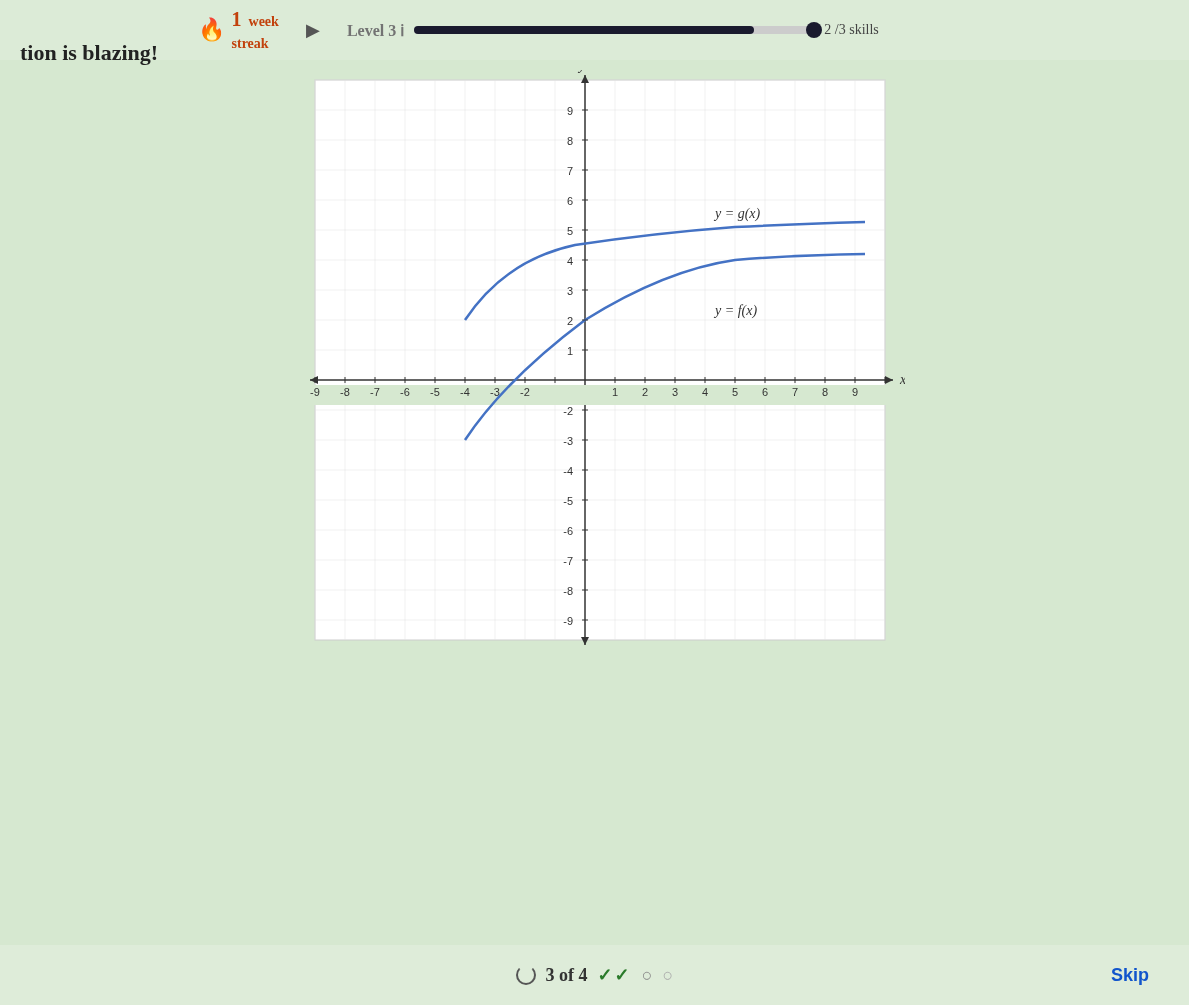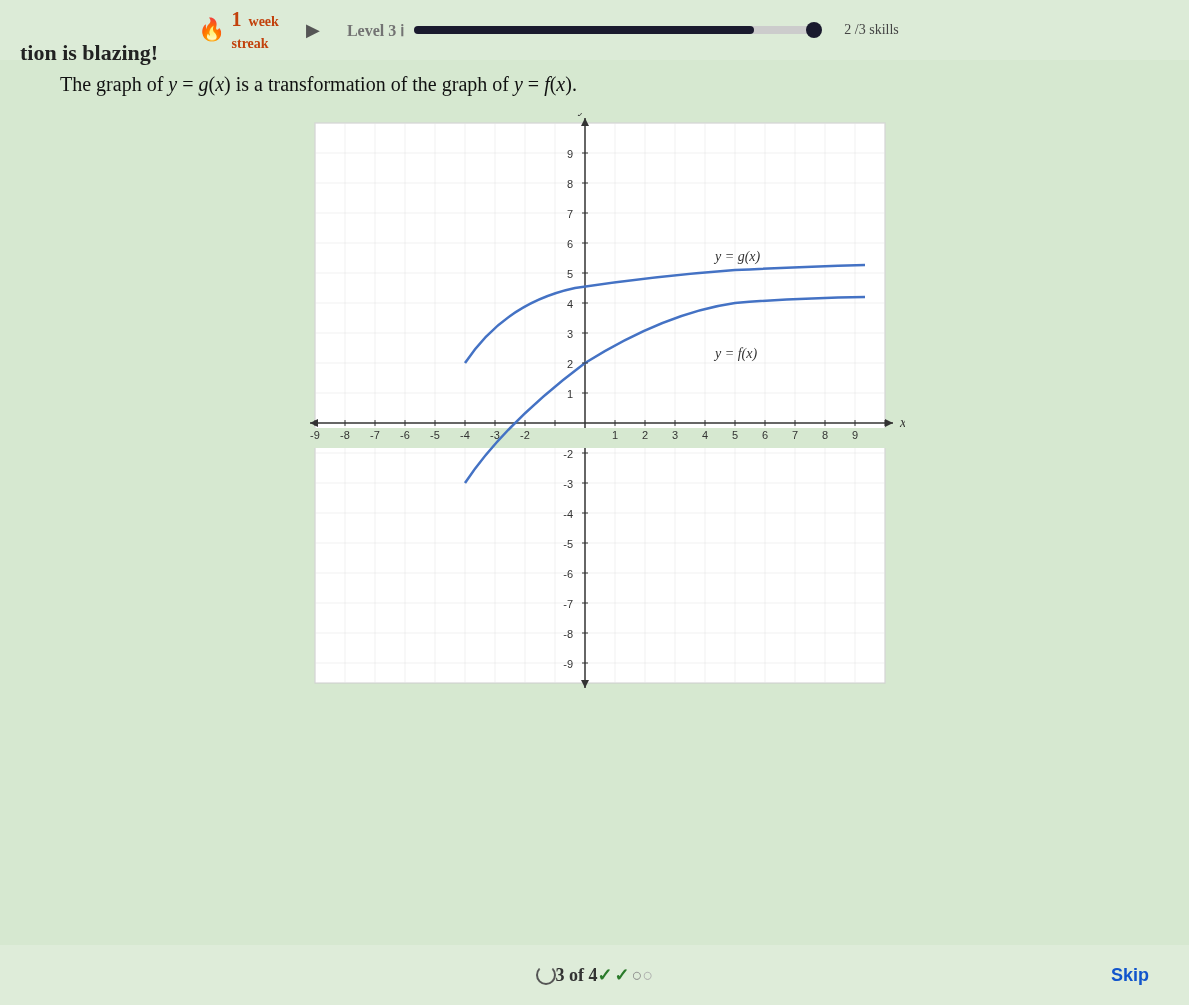--- a/index.html
+++ b/index.html
@@ -92,21 +92,20 @@
       border-radius: 50%;
       position: absolute;
       right: -8px;
       top: 50%;
       transform: translateY(-50%);
     }
     .skills-label {
       font-size: 14px;
       color: #444;
       white-space: nowrap;
-      margin-left: 20px;
     }
 
     
     .main-content {
       padding: 10px 60px 10px 60px;
     }
     .question-text {
       font-size: 20px;
       color: #111;
       margin-bottom: 15px;
@@ -142,20 +141,21 @@
       height: 60px;
       background: rgba(255,255,255,0.2);
       display: flex;
       align-items: center;
       justify-content: center;
       gap: 20px;
     }
     .progress-indicator {
       display: flex;
       align-items: center;
+      gap: 10px;
     }
     .progress-icon {
       width: 20px;
       height: 20px;
       border: 2px solid #555;
       border-radius: 50%;
       border-top-color: transparent;
       display: flex;
       align-items: center;
       justify-content: center;
@@ -211,23 +211,20 @@
     </span>
     <div class="progress-bar-bg">
       <div class="progress-bar-fill"></div>
       <div class="progress-dot"></div>
     </div>
     <span class="skills-label">2 /3 skills</span>
   </div>
 </div>
 
 <div class="main-content">
-  <p class="question-text">
-    The graph of <em>y</em> = <em>g</em>(<em>x</em>) is a transformation of the graph of <em>y</em> = <em>f</em>(<em>x</em>).
-  </p>
 
   <div class="graph-container">
     <div class="graph-wrapper">
       <svg width="620" height="600" viewBox="0 0 620 600">
 
         <rect x="30" y="10" width="570" height="560" fill="white" stroke="#ccc" stroke-width="1"></rect>
 
         <defs>
           <clipPath id="graph-clip">
             <rect x="31" y="11" width="568" height="558"></rect>

